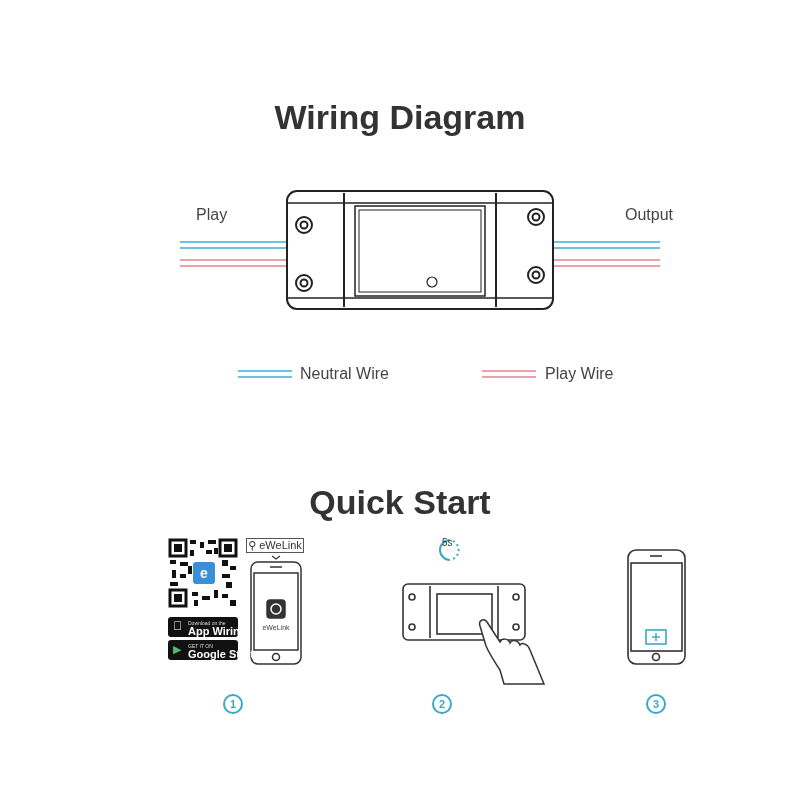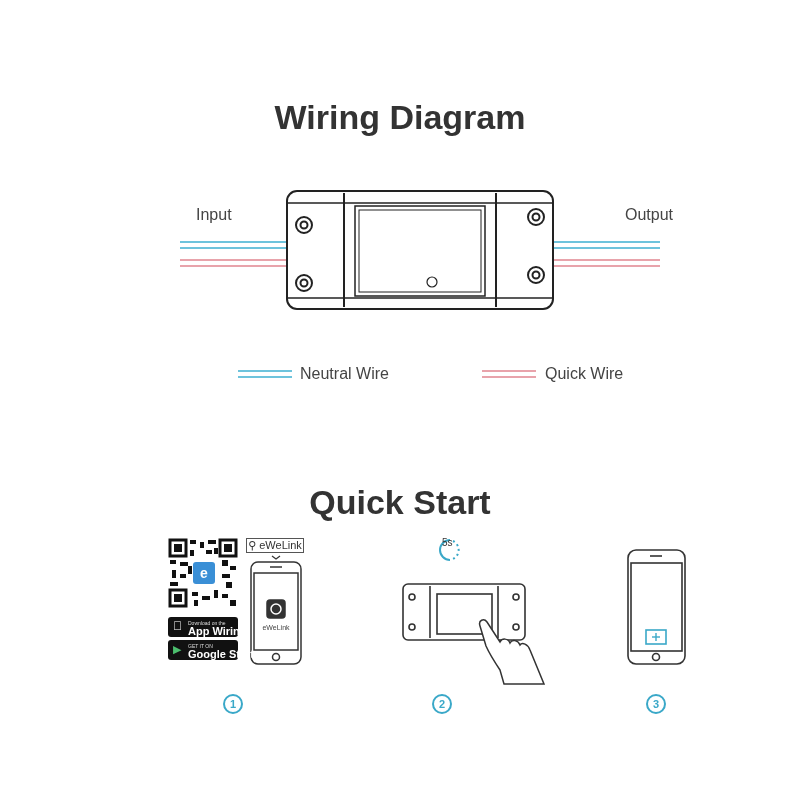--- a/index.html
+++ b/index.html
@@ -14,21 +14,21 @@
   .store .big { position:absolute; left:20px; top:8px; font-size:11px; font-weight:bold; white-space:nowrap; }
   .searchbox { position:absolute; left:246px; top:538px; width:56px; height:13px; border:1px solid #555; font-size:11px; line-height:13px; text-align:center; color:#333; }
   .applabel { position:absolute; left:256px; top:624px; width:40px; text-align:center; font-size:7px; color:#444; }
   .step { position:absolute; width:16px; height:16px; border:2px solid #3aa8c8; border-radius:50%; font-size:11px; line-height:16px; text-align:center; color:#3aa8c8; font-weight:bold; box-sizing:content-box; }
   .timer { position:absolute; left:442px; top:537px; font-size:10px; color:#333; }
 </style>
 </head>
 <body>
 
 <div class="title t1">Wiring Diagram</div>
-<div class="label" style="left:196px;top:206px;">Input</div>
+<div class="label" style="left:196px;top:206px;">Play</div>
 <div class="label" style="left:625px;top:206px;">Output</div>
 
 <svg width="800" height="800">
 
   <g>
     <line x1="180" y1="242" x2="287" y2="242" stroke="#6ec3dc" stroke-width="2"></line>
     <line x1="180" y1="248" x2="287" y2="248" stroke="#6ec3dc" stroke-width="2"></line>
     <line x1="180" y1="260" x2="287" y2="260" stroke="#e8a3ab" stroke-width="2"></line>
     <line x1="180" y1="266" x2="287" y2="266" stroke="#e8a3ab" stroke-width="2"></line>
   </g>
@@ -139,21 +139,21 @@
     <circle cx="656" cy="657" r="3.5"></circle>
   </g>
   <g>
     <rect x="646" y="630" width="20" height="14" fill="none" stroke="#3aa8c8" stroke-width="1.6"></rect>
     <line x1="652" y1="637" x2="660" y2="637" stroke="#3aa8c8" stroke-width="1.4"></line>
     <line x1="656" y1="633" x2="656" y2="641" stroke="#3aa8c8" stroke-width="1.4"></line>
   </g>
 </svg>
 
 <div class="label" style="left:300px;top:365px;">Neutral Wire</div>
-<div class="label" style="left:545px;top:365px;">Quick Wire</div>
+<div class="label" style="left:545px;top:365px;">Play Wire</div>
 
 <div class="title t2">Quick Start</div>
 
 <div class="searchbox">
   <span>⚲</span>
   <span>eWeLink</span>
 </div>
 <div class="applabel">eWeLink</div>
 
 <div class="store" style="left:168px;top:617px;width:70px;height:20px;">

